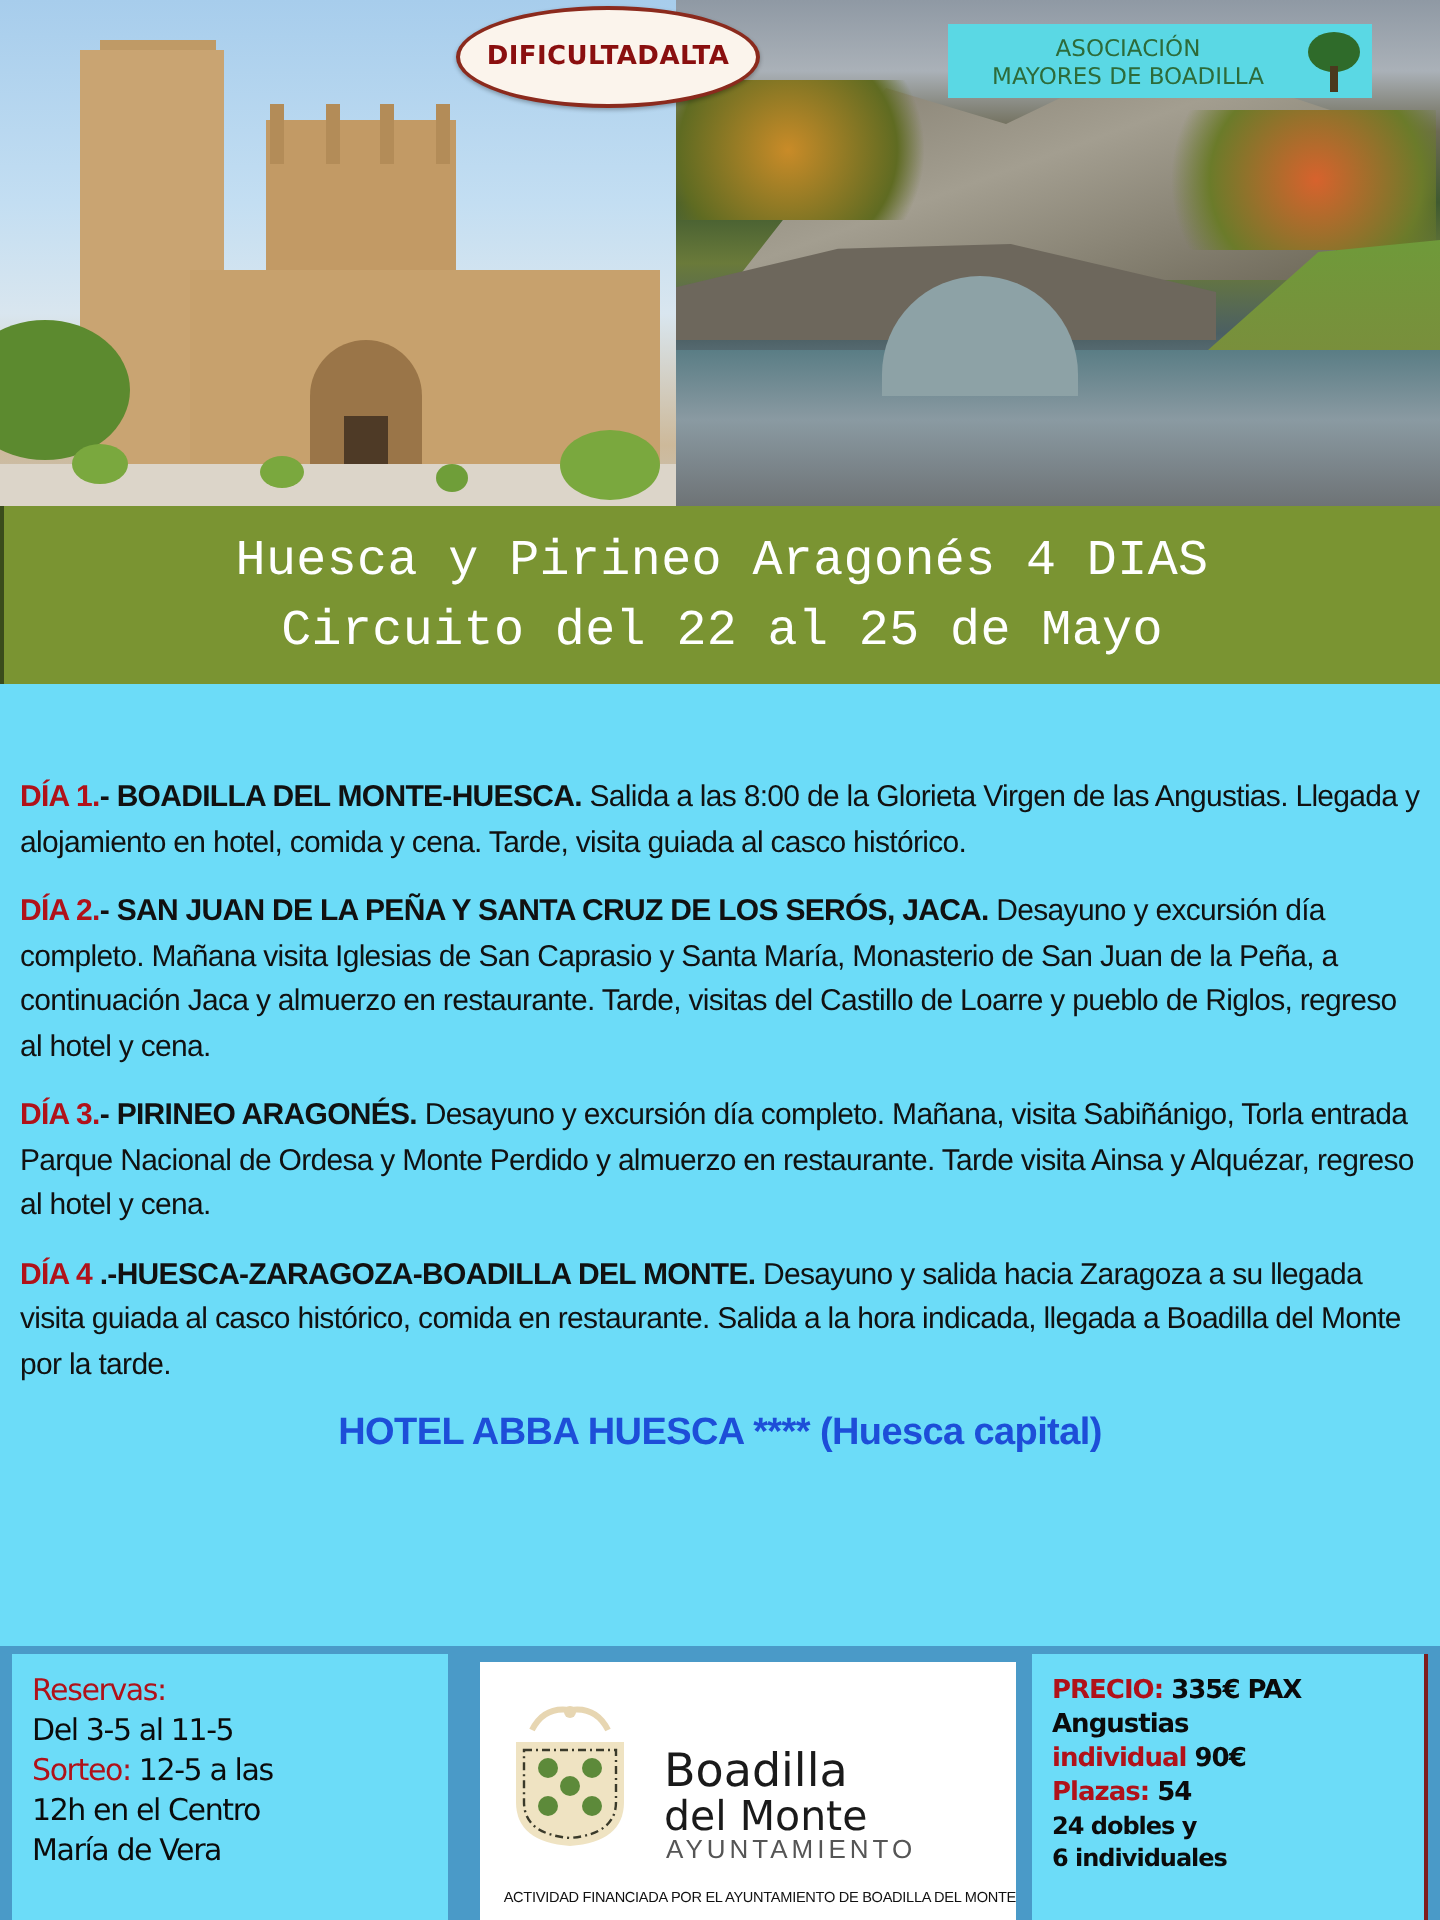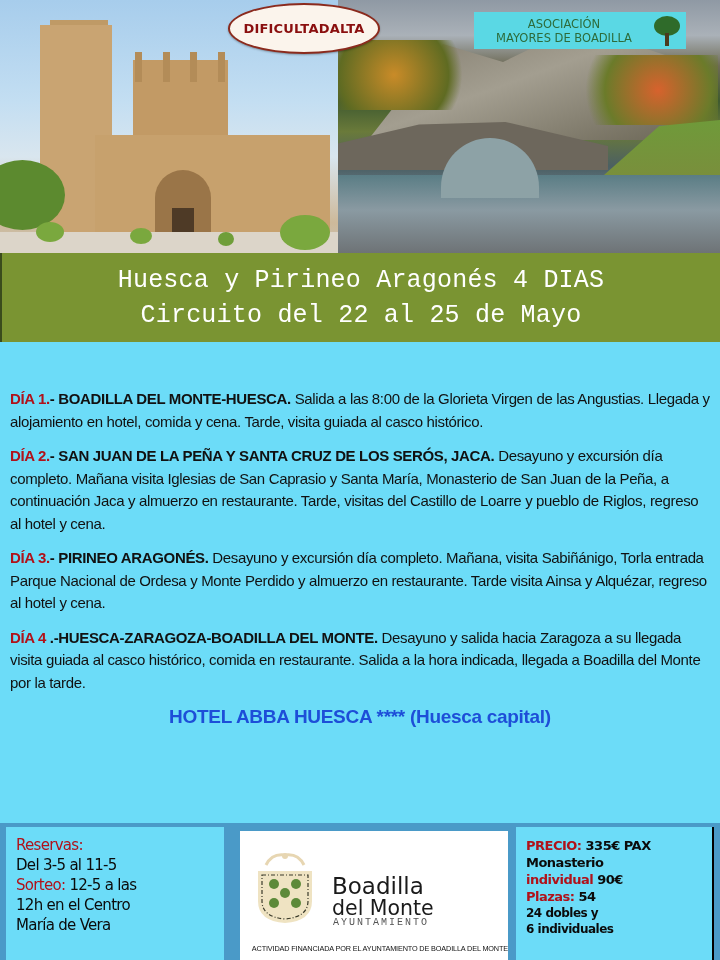--- a/index.html
+++ b/index.html
@@ -59,23 +59,23 @@
     .hotel { text-align: center; font-weight: bold; font-size: 19px; line-height: 26px; color: #1d4ed8; margin-top: -2px; letter-spacing: -0.3px; }
 
     
     .bottom { position: absolute; left: 0; top: 823px; width: 720px; height: 137px; background: #4a9ac8; }
     .res-box { position: absolute; left: 6px; top: 4px; width: 218px; height: 133px; background: #6cdcf8; padding: 8px 0 0 10px; }
     .res-line { font-family: "DejaVu Sans", sans-serif; font-weight: normal; font-size: 15px; line-height: 20px; color: #0b0b0b; letter-spacing: -0.7px; white-space: nowrap; }
     .red { color: #b0121a; }
     .logo-box { position: absolute; left: 240px; top: 8px; width: 268px; height: 129px; background: #ffffff; padding-left: 24px; }
     .shield { position: absolute; left: 14px; top: 20px; width: 62px; height: 74px; }
     .logo-name { position: absolute; left: 92px; top: 44px; font-family: "DejaVu Sans", sans-serif; font-size: 20.5px; line-height: 21px; color: #1a1a1a; }
-    .logo-sub { position: absolute; left: 93px; top: 86px; font-family: Liberation Mono, monospace; font-size: 10px; letter-spacing: 2px; color: #555; }
+    .logo-sub { position: absolute; left: 93px; top: 86px; font-family: Liberation Sans, sans-serif; font-size: 13px; letter-spacing: 2px; color: #555; }
     .logo-foot { position: absolute; left: 0; top: 113px; width: 268px; text-align: right; font-family: Liberation Sans, sans-serif; font-size: 7.3px; color: #111; letter-spacing: -0.15px; white-space: nowrap; }
-    .price-box { position: absolute; left: 516px; top: 4px; width: 198px; height: 133px; background: #6cdcf8; padding: 10px 0 0 10px; border-right: 2px solid #000000; }
+    .price-box { position: absolute; left: 516px; top: 4px; width: 198px; height: 133px; background: #6cdcf8; padding: 10px 0 0 10px; border-right: 2px solid #7f1d1d; }
     .price-line { font-family: "DejaVu Sans", sans-serif; font-weight: bold; font-size: 13px; line-height: 17px; color: #0b0b0b; letter-spacing: -0.5px; white-space: nowrap; }
     .price-line.small { font-size: 12px; line-height: 16px; }
   </style>
 </head>
 <body>
 
 <div class="photos">
   <div class="photo-left">
     <div class="tower-top"></div>
     <div class="tower"></div>
@@ -168,19 +168,19 @@
     <div class="logo-name">
       <div style="font-size:23px;line-height:23px;">Boadilla</div>
       <div>del Monte</div>
     </div>
     <div class="logo-sub">AYUNTAMIENTO</div>
     <div class="logo-foot">ACTIVIDAD FINANCIADA POR EL AYUNTAMIENTO DE BOADILLA DEL MONTE</div>
   </div>
 
   <div class="price-box">
     <div class="price-line"><span class="red">PRECIO:</span><span> 335€ PAX</span></div>
-    <div class="price-line red">Monasterio</div>
+    <div class="price-line red">Angustias</div>
     <div class="price-line"><span class="red">individual</span><span> 90€</span></div>
     <div class="price-line"><span class="red">Plazas:</span><span> 54</span></div>
     <div class="price-line small">24 dobles y</div>
     <div class="price-line small">6 individuales</div>
   </div>
 </div>
 
 </body></html>

